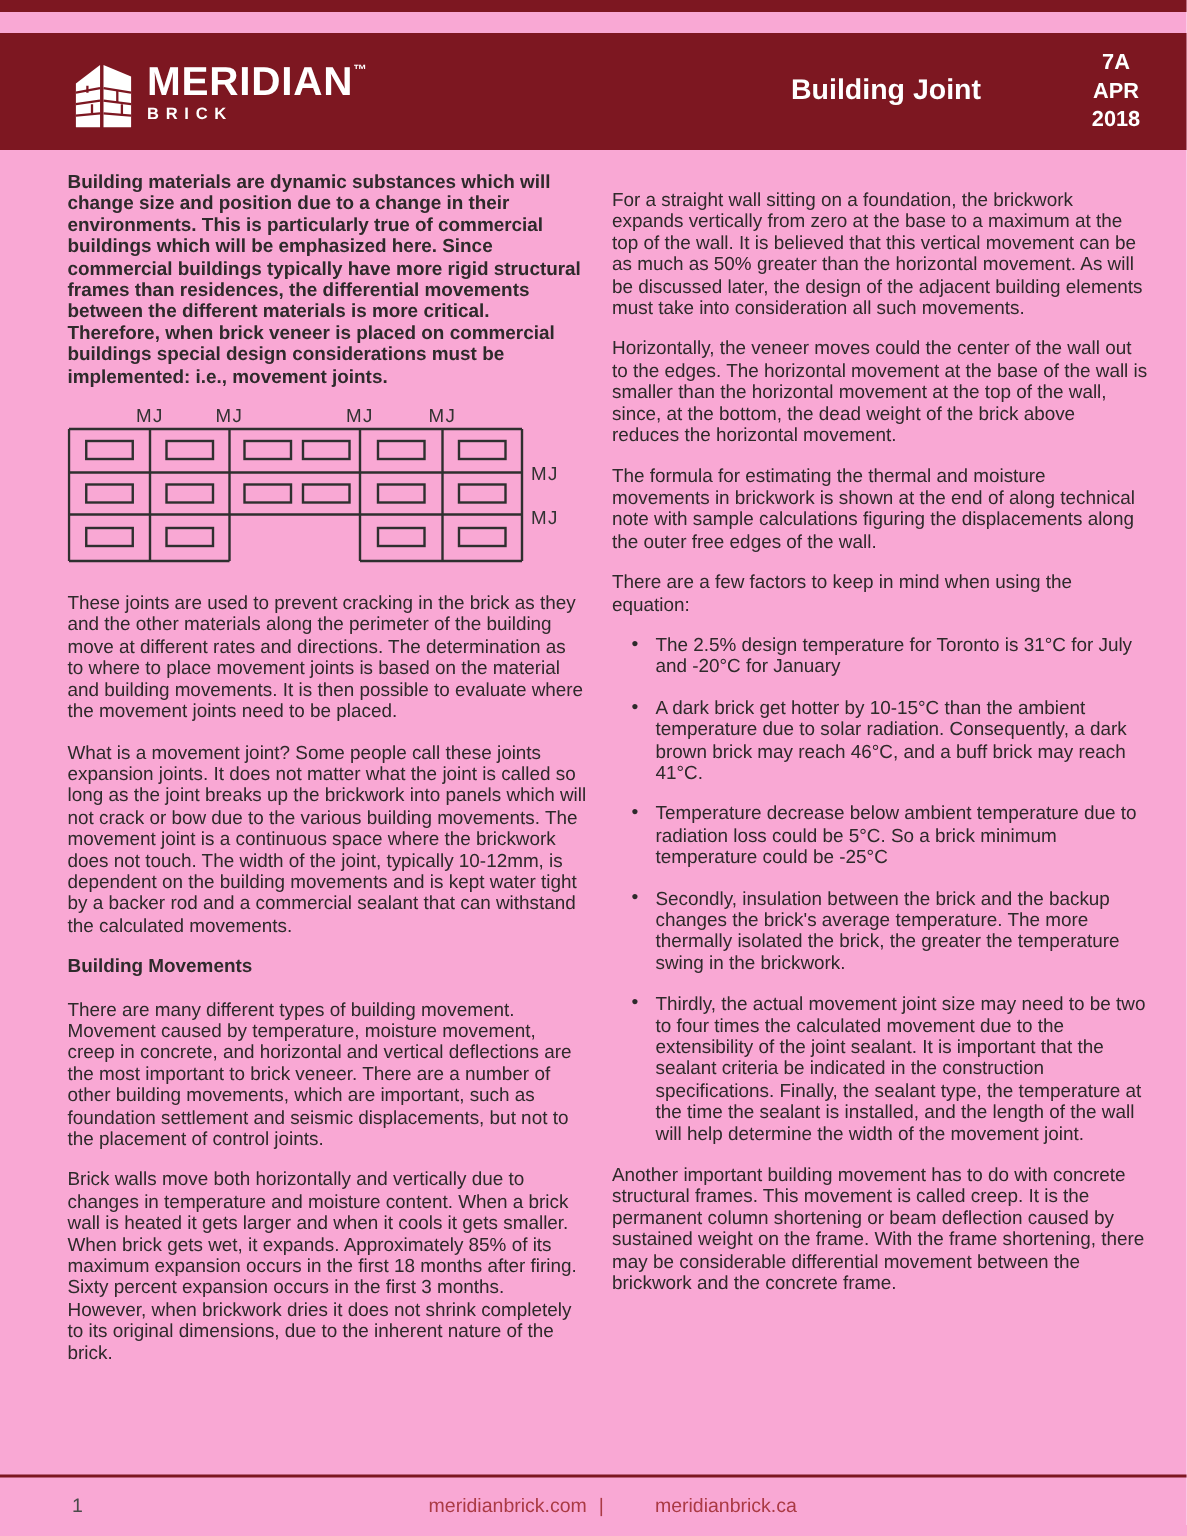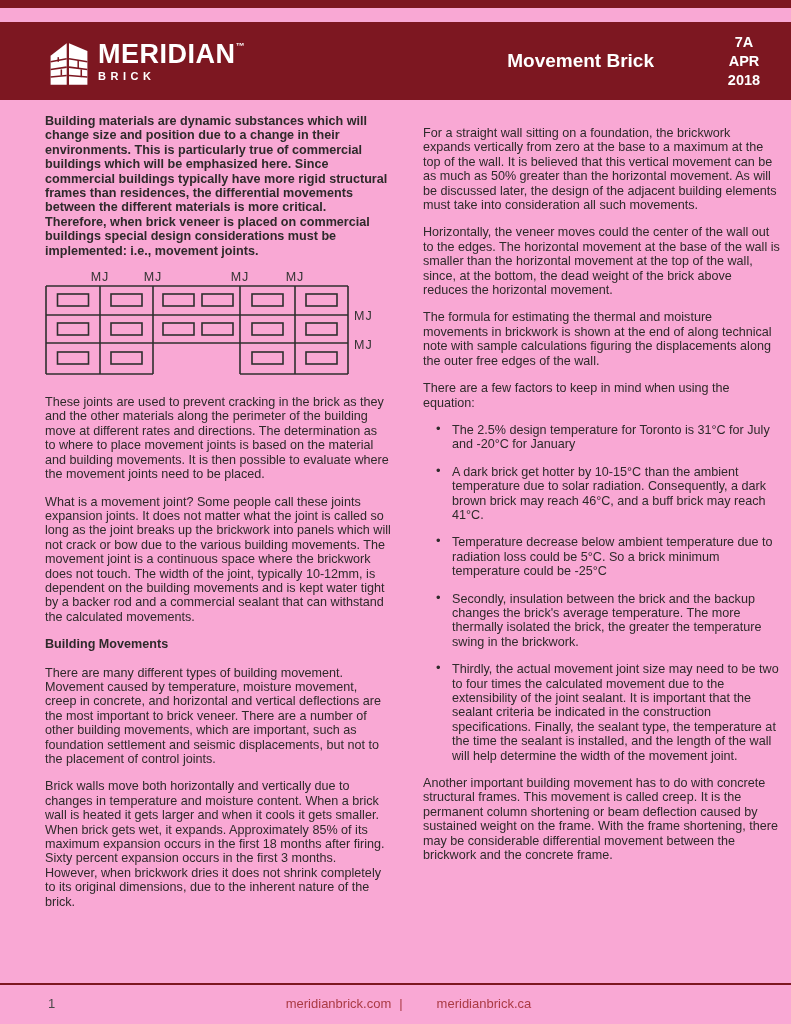--- a/index.html
+++ b/index.html
@@ -23,21 +23,21 @@
   .logo-name { font-size:27px; font-weight:bold; letter-spacing:0.5px; }
   .logo-name sup { font-size:9px; vertical-align:14px; letter-spacing:0; }
   .logo-sub { font-size:11px; font-weight:bold; letter-spacing:4.5px; margin-top:3px; }
   .band-spacer { flex:1; }
   .doc-title { font-size:19px; font-weight:bold; margin-right:68px; }
   .doc-meta { text-align:center; font-size:14.5px; font-weight:bold; line-height:19px; width:44px; }
 
   
   .body-main {
     position:absolute; top:114px; left:45px; width:717px;
-    display:flex; gap:32px;
+    display:flex; gap:17px;
     color:#2e2a2b; font-size:12.6px; line-height:14.4px;
   }
   .col-left  { width:346px; flex:none; }
   .col-right { width:357px; flex:none;margin-top:12px; }
   .col p { margin-bottom:13px; }
   .col p.tight { margin-bottom:0; }
   .bold-intro { font-weight:bold; }
   .sub-heading { font-size:12.6px; font-weight:bold; margin:2px 0 14px 0; }
 
   
@@ -85,21 +85,21 @@
           <line x1="20" y1="44" x2="20" y2="52"></line>
           <line x1="46" y1="44" x2="46" y2="54"></line>
         </g>
       </svg>
       <div class="logo-text">
         <div class="logo-name"><span>MERIDIAN</span><sup>™</sup></div>
         <div class="logo-sub">BRICK</div>
       </div>
     </div>
     <div class="band-spacer"></div>
-    <div class="doc-title">Movement Brick</div>
+    <div class="doc-title">Building Joint</div>
     <div class="doc-meta">
       <div>7A</div>
       <div>APR</div>
       <div>2018</div>
     </div>
   </header>
 
   <main class="body-main">
 
     <section class="col col-left">

